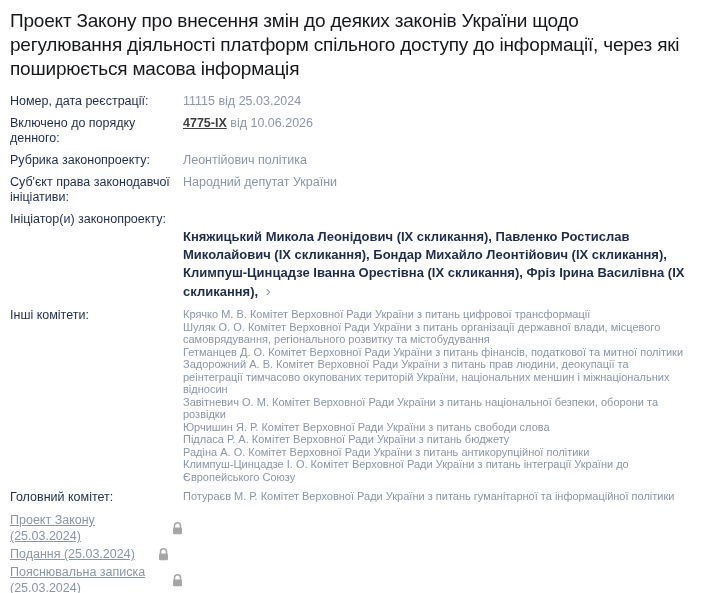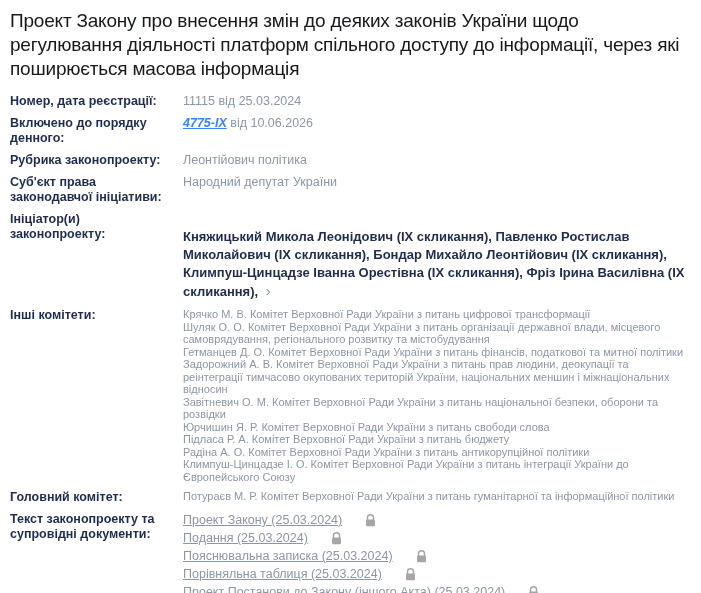--- a/index.html
+++ b/index.html
@@ -24,37 +24,36 @@
   }
 
   .row {
     display: grid;
     grid-template-columns: 173px 1fr;
     align-items: start;
     margin-bottom: 7px;
   }
   .label {
     font-size: 12.5px;
-    font-weight: bold;
+    font-weight: normal;
     color: #1f2c4d;
     line-height: 15px;
     padding-right: 12px;
   }
   .value {
     font-size: 12.5px;
     color: #8c96a6;
     line-height: 15px;
     max-width: 512px;
   }
   .value .link {
-    color: #3b82f6;
+    color: #404040;
     font-weight: bold;
     text-decoration: underline;
     cursor: pointer;
-    font-style: italic;
   }
   .initiators {
     font-size: 13px;
     font-weight: bold;
     color: #1f2c4d;
     line-height: 18px;
     margin-top: 16px;
   }
   .expander {
     color: #8c96a6;
@@ -133,21 +132,20 @@
       <div>Климпуш-Цинцадзе І. О. Комітет Верховної Ради України з питань інтеграції України до Європейського Союзу</div>
     </div>
   </div>
 
   <div class="row">
     <div class="label">Головний комітет:</div>
     <div class="value committee">Потураєв М. Р. Комітет Верховної Ради України з питань гуманітарної та інформаційної політики</div>
   </div>
 
   <div class="row mb-docs">
-    <div class="label">Текст законопроекту та супровідні документи:</div>
     <div class="value">
       <div class="doc-row">
         <span>Проект Закону (25.03.2024)</span>
         <span class="lock-icon">
           <svg width="11" height="13" viewBox="0 0 11 13">
               <path d="M2.5 6 V3.8 a3 3 0 0 1 6 0 V6" fill="none" stroke="#a6a6a6" stroke-width="1.5"></path>
               <rect x="1" y="5.6" width="9" height="6.6" rx="1.2" fill="#a6a6a6"></rect>
             </svg>
         </span>
       </div>

